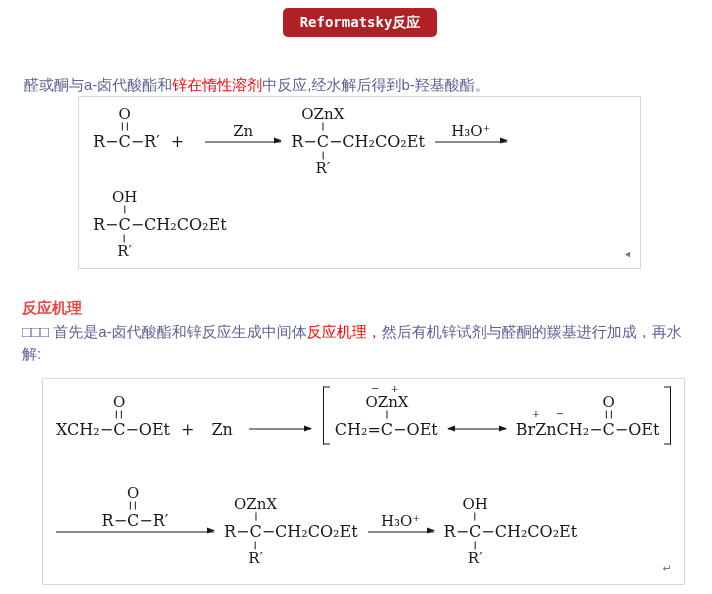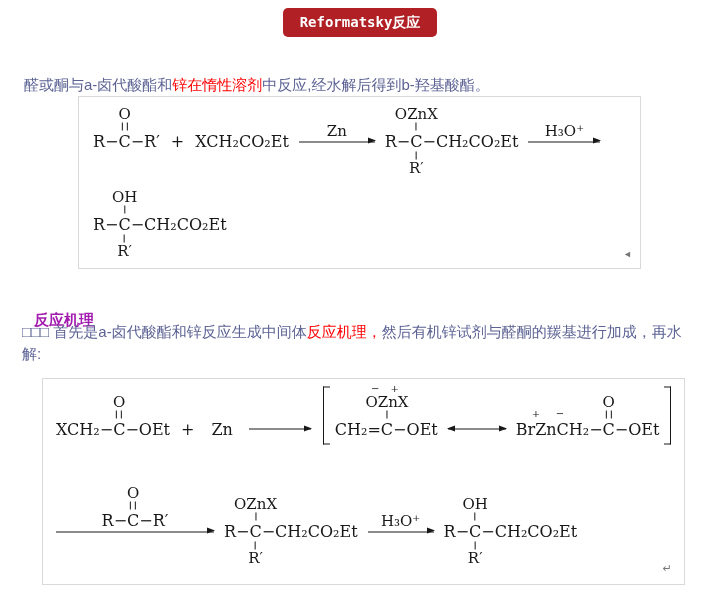--- a/index.html
+++ b/index.html
@@ -7,21 +7,21 @@
        font-family:"Liberation Sans","DejaVu Sans",sans-serif;}
 
   
   .banner{position:absolute;left:283px;top:8px;width:154px;height:29px;background:#b02024;
           border-radius:5px;color:#fff;display:flex;align-items:center;justify-content:center;
           font-family:"DejaVu Sans Mono","Liberation Mono",monospace;font-weight:bold;font-size:14px;}
 
   
   .intro{position:absolute;left:22px;top:74px;margin:2px;font-size:15px;color:#5c6394;white-space:nowrap;}
   .red{color:#ff0000;}
-  .mech-h{position:absolute;left:22px;top:299px;margin:12px;font-size:15px;font-weight:bold;color:#a21caf;}
+  .mech-h{position:absolute;left:22px;top:299px;margin:0;font-size:15px;font-weight:bold;color:#ef4444;}
   .mech-p{position:absolute;left:22px;top:321px;width:678px;margin:0;font-size:15px;line-height:22px;color:#5c6394;}
 
   
   .schem{position:absolute;background:#fff;border:1px solid #d9d9d9;overflow:hidden;}
   .img1{left:78px;top:96px;width:561px;height:171px;}
   .img2{left:42px;top:378px;width:641px;height:205px;}
   .row{position:absolute;display:flex;align-items:center;white-space:nowrap;transform:translateY(-50%);}
   .marker{position:absolute;color:#777;font-size:11px;line-height:11px;}
   .img1 .marker{right:8px;bottom:8px;font-size:9px;}
   .img2 .marker{right:12px;bottom:10px;}
@@ -77,21 +77,20 @@
       <span class="c">
         <span>C</span>
         <span class="above">
           <span>O</span>
           <span class="db"></span>
         </span>
       </span>
       <span>−R′</span>
     </span>
     <span class="plus">+</span>
-    <span class="txt">XCH₂CO₂Et</span>
 
     <span class="arr lift">
       <span class="albl">Zn</span>
       <span class="shaft" style="width:76px"></span>
     </span>
 
     <span class="st padt padb">
       <span>R−</span>
       <span class="c">
         <span>C</span>

